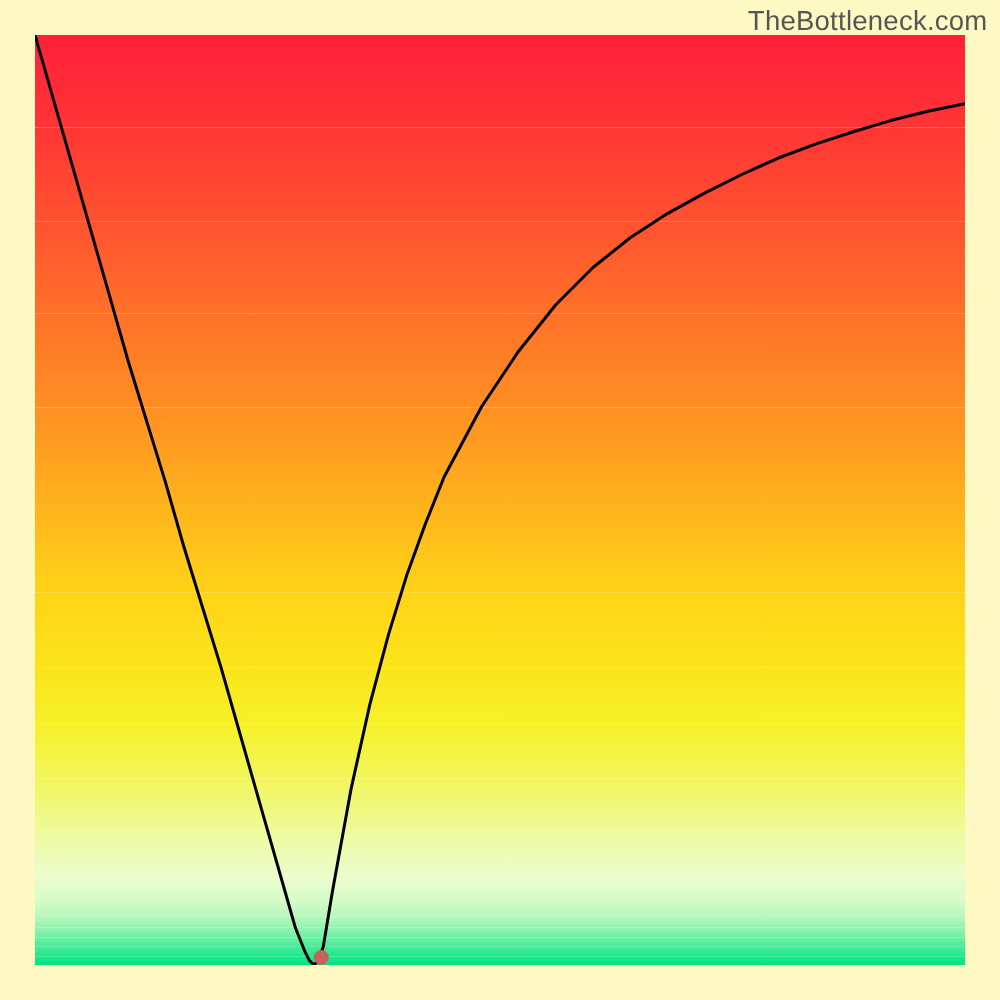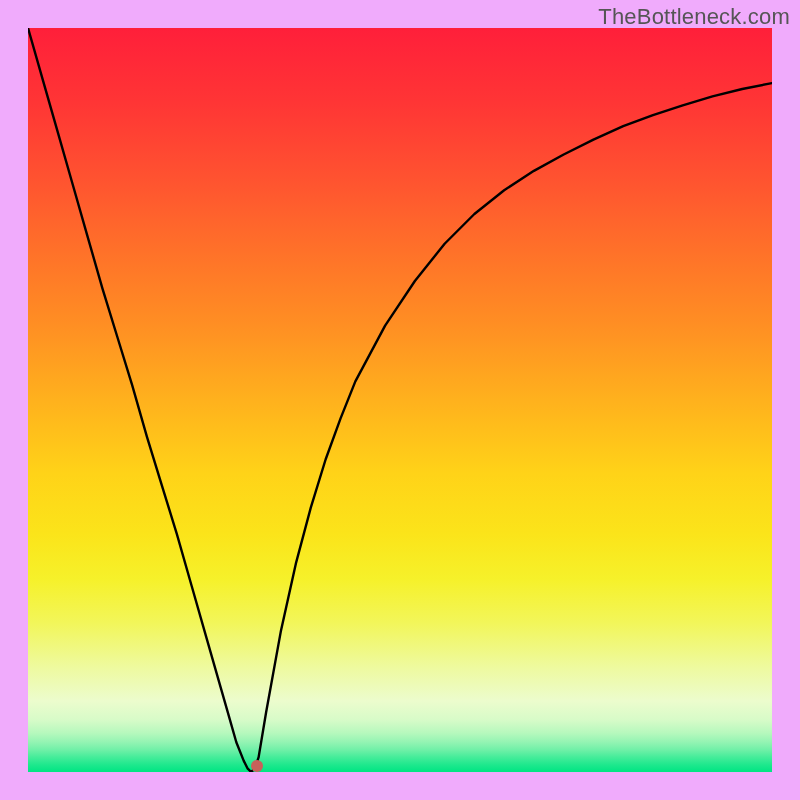--- a/index.html
+++ b/index.html
@@ -8,21 +8,21 @@
     width: 800px;
     height: 800px;
     overflow: hidden;
     background: #000;
     font-family: Arial, Helvetica, sans-serif;
   }
   .frame {
     position: relative;
     width: 800px;
     height: 800px;
-    background: #f0abfc;
+    background: #fef9c3;
   }
   .watermark {
     position: absolute;
     top: 4px;
     right: 10px;
     color: #555;
     font-size: 22px;
     font-weight: 500;
     letter-spacing: 0.2px;
     user-select: none;

